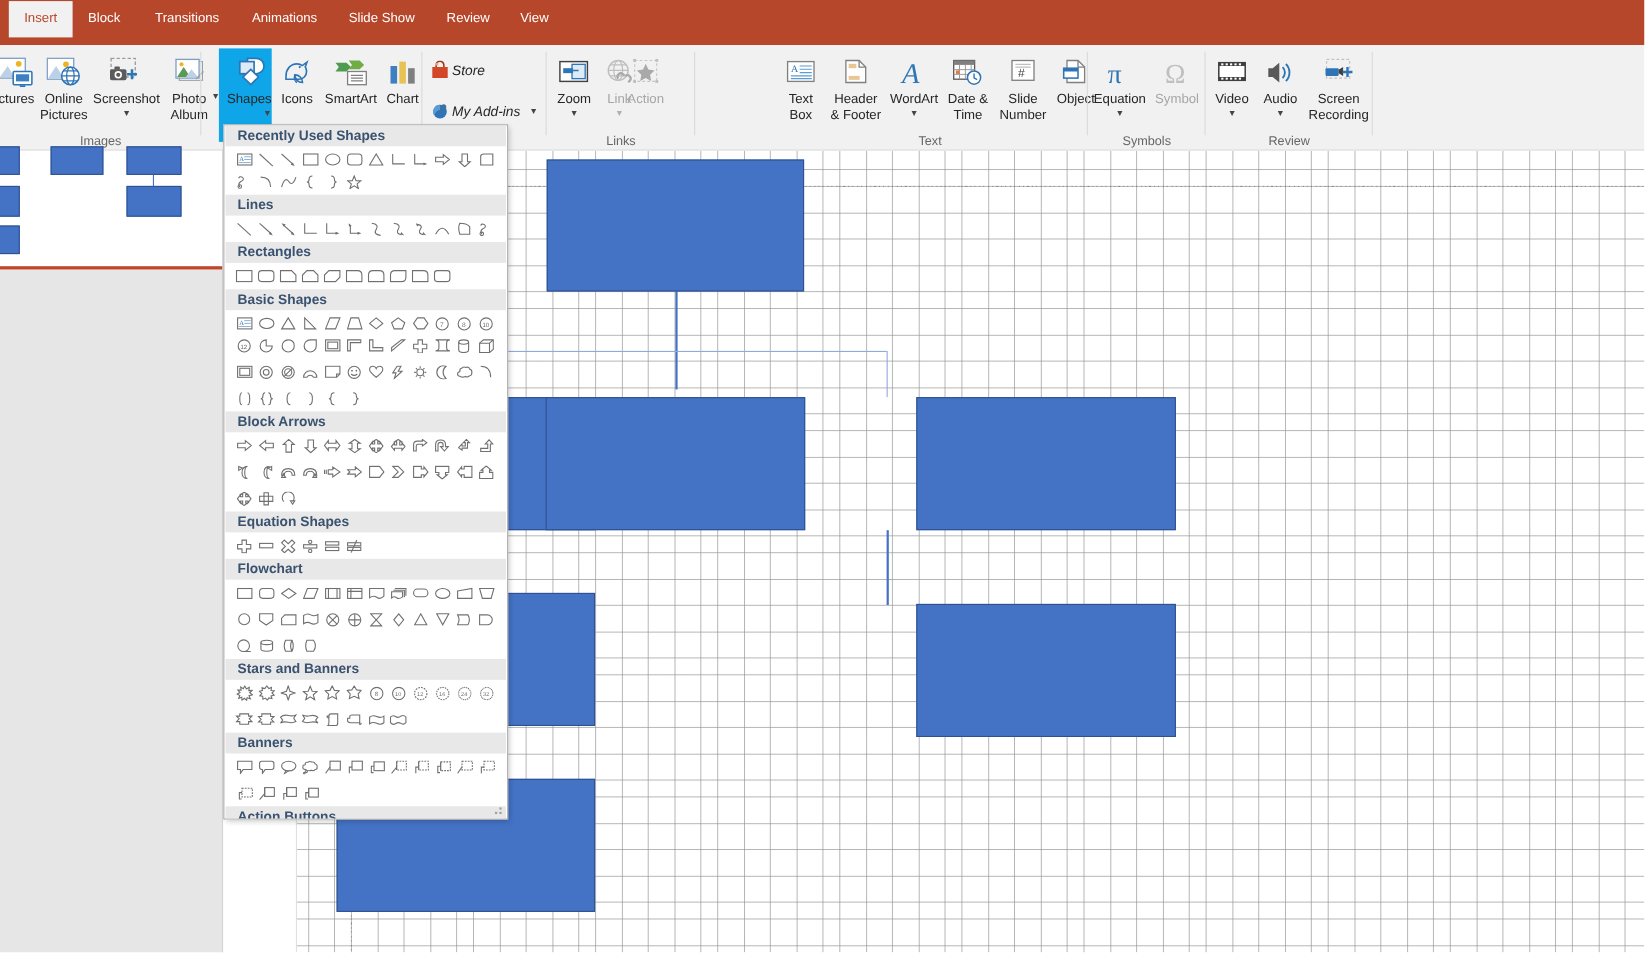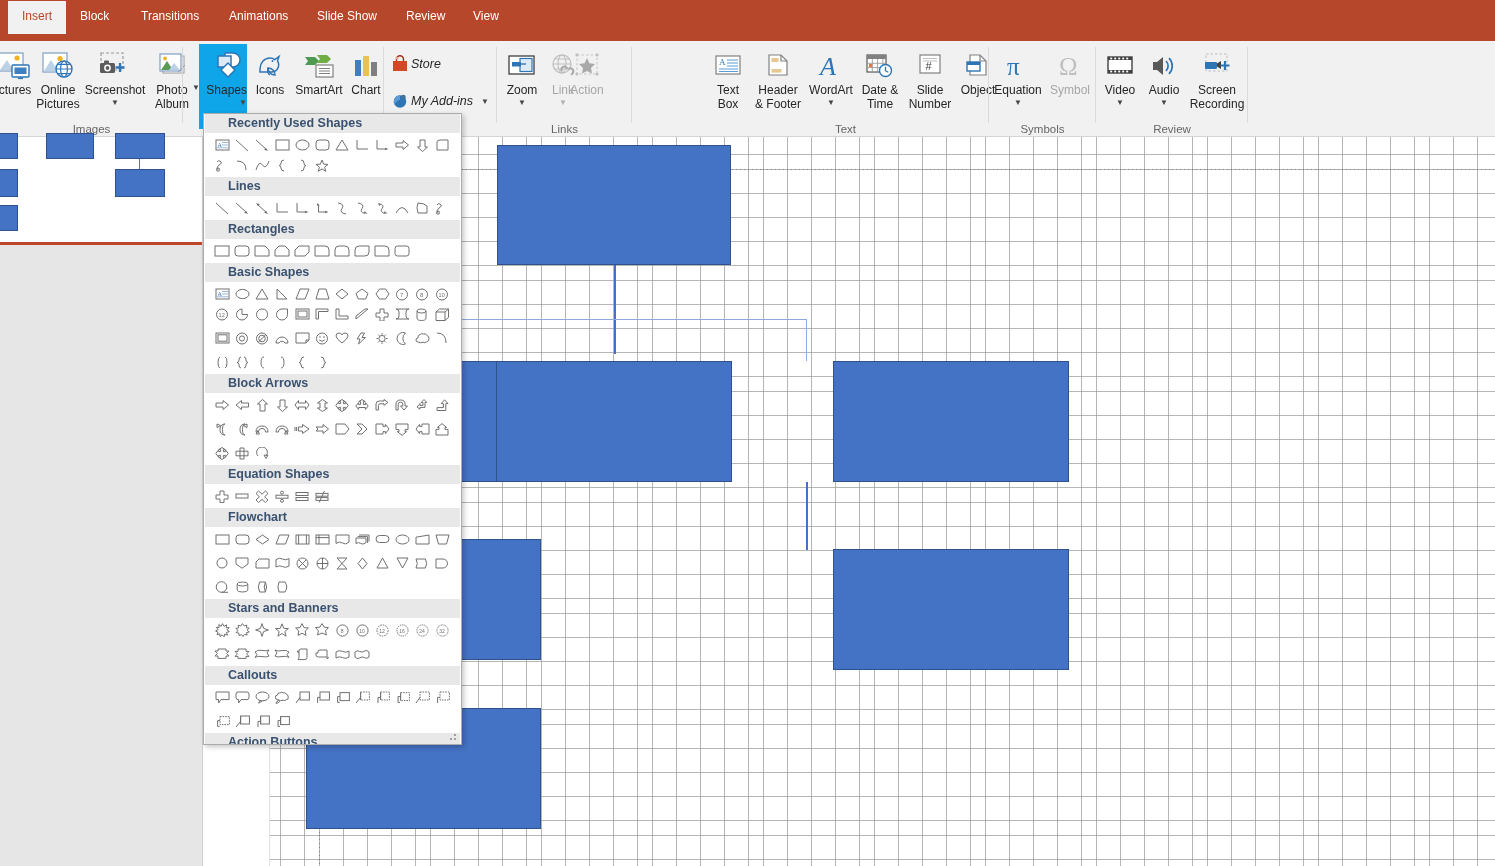--- a/index.html
+++ b/index.html
@@ -65,21 +65,21 @@
   
   .gallery {
     position: absolute; left: 203px; top: 113px; width: 259px; height: 632px;
     background: #FFFFFF; border: 1px solid #ABABAB;
     box-shadow: 2px 2px 5px rgba(0,0,0,.22);
     z-index: 60; overflow: hidden;
   }
   .sec-hdr {
     height: 19px; line-height: 19px; background: #E8E8E8;
     font-size: 12.5px; font-weight: bold; color: #3A5270;
-    padding-left: 23px; margin: 0 1px;
+    padding-left: 11px; margin: 0 1px;
   }
   .srow { display: flex; flex-wrap: wrap; padding: 2px 0 2px 8px; }
   .scell {
     width: 20px; height: 20px; display: flex;
     align-items: center; justify-content: center;
     font-size: 14px; color: #595959; cursor: default;
   }
   .scell svg { display: block; }
   .grip { position: absolute; right: 3px; bottom: 2px; width: 9px; height: 9px; }
   .grip i {
@@ -1465,21 +1465,21 @@
             <path d="M1 3 Q4 .6 7.5 2.4 Q11 4.2 14 2 V8 Q11 10.4 7.5 8.6 Q4 6.8 1 9 Z" fill="none" stroke="#707070"></path>
           </svg>
         </span>
       <span class="scell">
           <svg width="16" height="11">
             <path d="M1 3 Q3 .8 5.5 2.4 Q8 4 10.5 2 Q13 .6 15 3 V8 Q13 10.2 10.5 8.6 Q8 7 5.5 9 Q3 10.4 1 8 Z" fill="none" stroke="#707070"></path>
           </svg>
         </span>
     </div>
 
-    <div class="sec-hdr">Callouts</div>
+    <div class="sec-hdr">Banners</div>
     <div class="srow">
       <span class="scell">
           <svg width="15" height="13">
             <path d="M1 1 H14 V8.6 H6 L3.6 12 L3.6 8.6 H1 Z" fill="none" stroke="#707070"></path>
           </svg>
         </span>
       <span class="scell">
           <svg width="15" height="13">
             <path d="M3 1 H12 Q14 1 14 3 V6.6 Q14 8.6 12 8.6 H6 L3.6 12 L3.6 8.6 H3 Q1 8.6 1 6.6 V3 Q1 1 3 1 Z" fill="none" stroke="#707070"></path>
           </svg>

